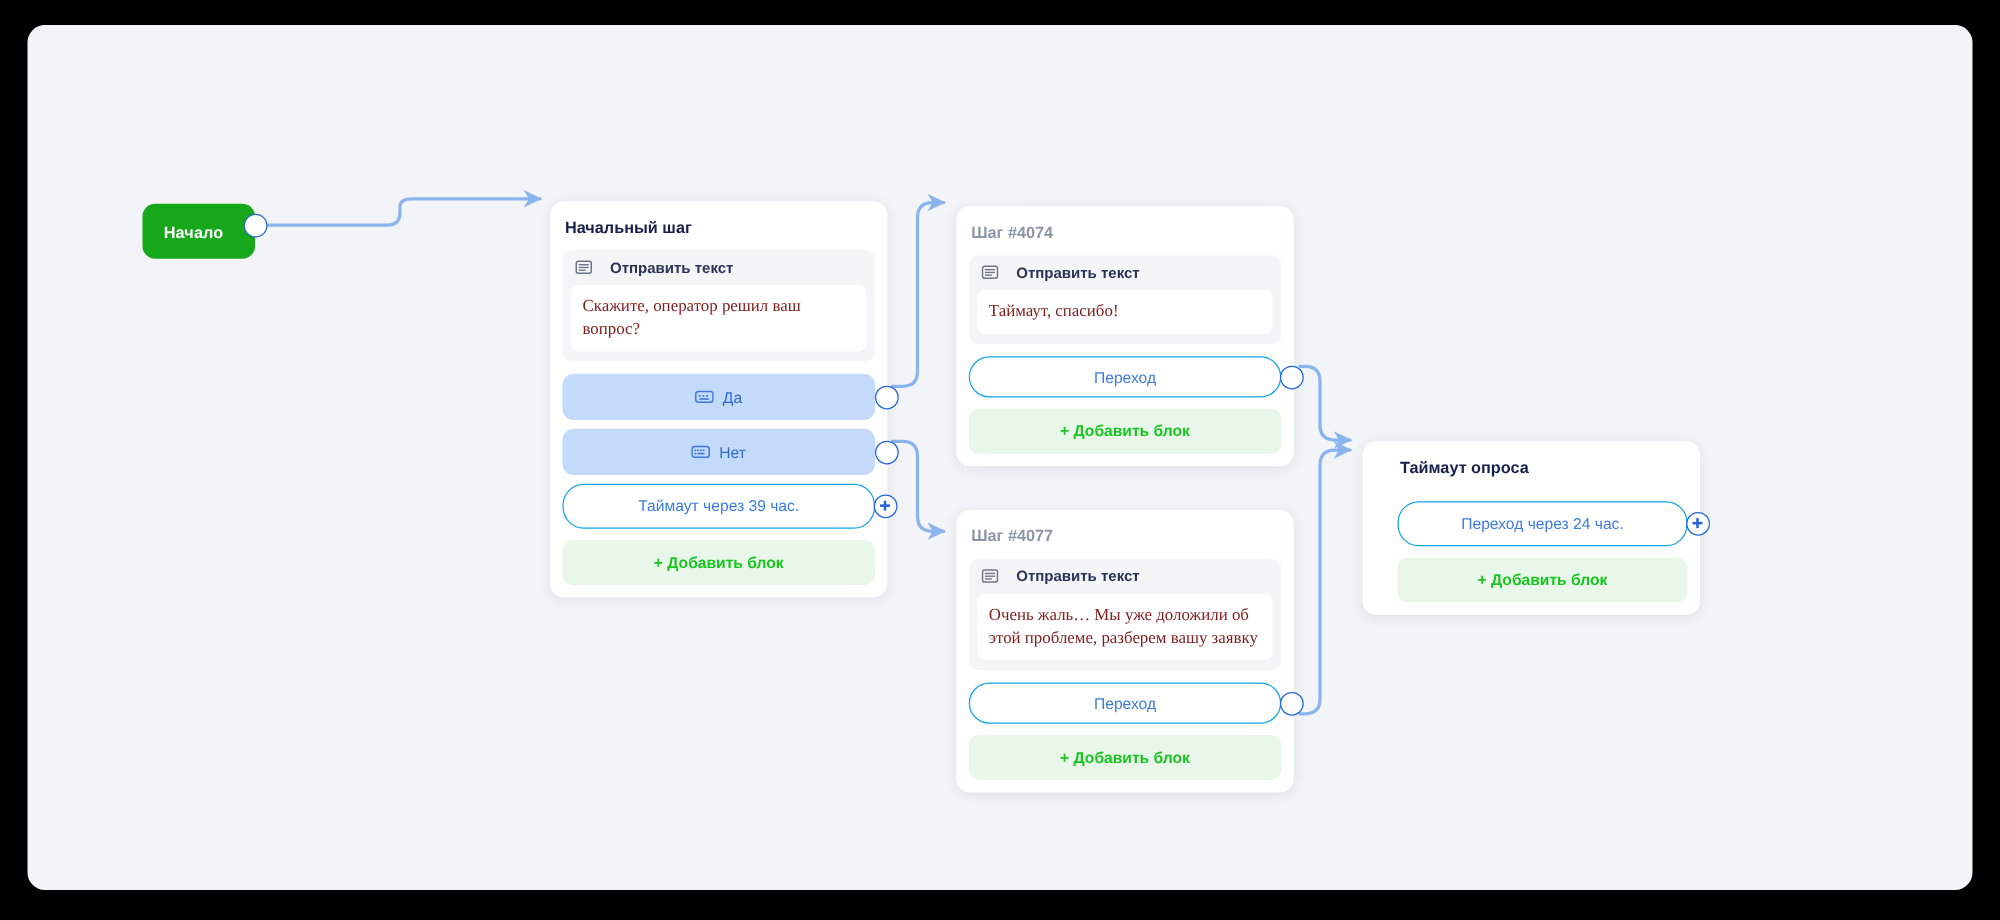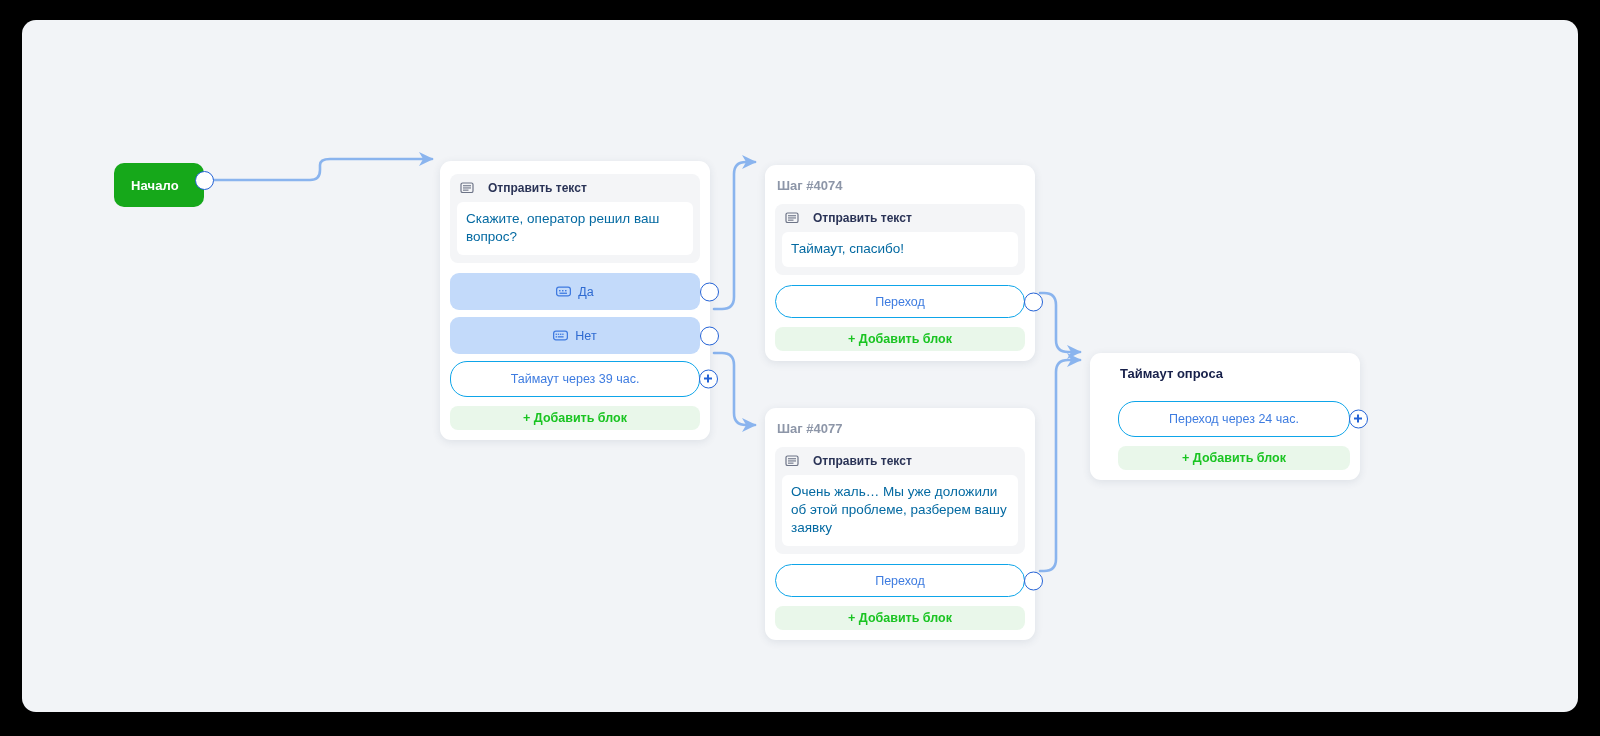--- a/index.html
+++ b/index.html
@@ -82,23 +82,24 @@
   }
   .text-block-head .t {
     font-size: 12px;
     font-weight: bold;
     color: #2a3356;
   }
   .msg-box {
     background: #ffffff;
     border-radius: 6px;
     padding: 8px 9px 9px 9px;
-    color: #0369a1;
+    color: #7f1d1d;
     font-size: 13.5px;
     line-height: 18px;
+    font-family: Liberation Serif, serif;
   }
 
   
   .choice {
     position: relative;
     height: 37px;
     background: #c3dafa;
     border-radius: 9px;
     margin-bottom: 7px;
     display: flex;
@@ -124,21 +125,21 @@
     margin-bottom: 9px;
   }
   .outline-row.tall { height: 36px; }
   .outline-row .t {
     font-size: 12.5px;
     color: #3e7ce0;
   }
 
   
   .add-block {
-    height: 24px;
+    height: 36px;
     background: #e9f7ea;
     border-radius: 8px;
     display: flex;
     align-items: center;
     justify-content: center;
   }
   .add-block .t {
     font-size: 12.5px;
     font-weight: bold;
     color: #19c421;
@@ -192,20 +193,21 @@
       <path d="M1018,551 L1022,551 Q1034,551 1034,539 L1034,352 Q1034,340 1046,340 L1058,340" marker-end="url(#arw)"></path>
     </g>
   </svg>
 
   <div class="start-node">
     <span class="label">Начало</span>
     <span class="port on-start"></span>
   </div>
 
   <div class="card" id="card-initial" style="left:418px; top:141px; width:270px;">
+    <div class="card-title dark">Начальный шаг</div>
 
     <div class="text-block">
       <div class="text-block-head">
         <span class="ico">
           <svg width="14" height="14" viewBox="0 0 14 14">
             <rect x="1" y="2" width="12" height="9.5" rx="1.6" fill="none" stroke="#6d7487" stroke-width="1.2"></rect>
             <rect x="3" y="4.2" width="8" height="1.1" fill="#6d7487"></rect>
             <rect x="3" y="6.4" width="8" height="1.1" fill="#6d7487"></rect>
             <rect x="3" y="8.6" width="5.5" height="1.1" fill="#6d7487"></rect>
           </svg>

